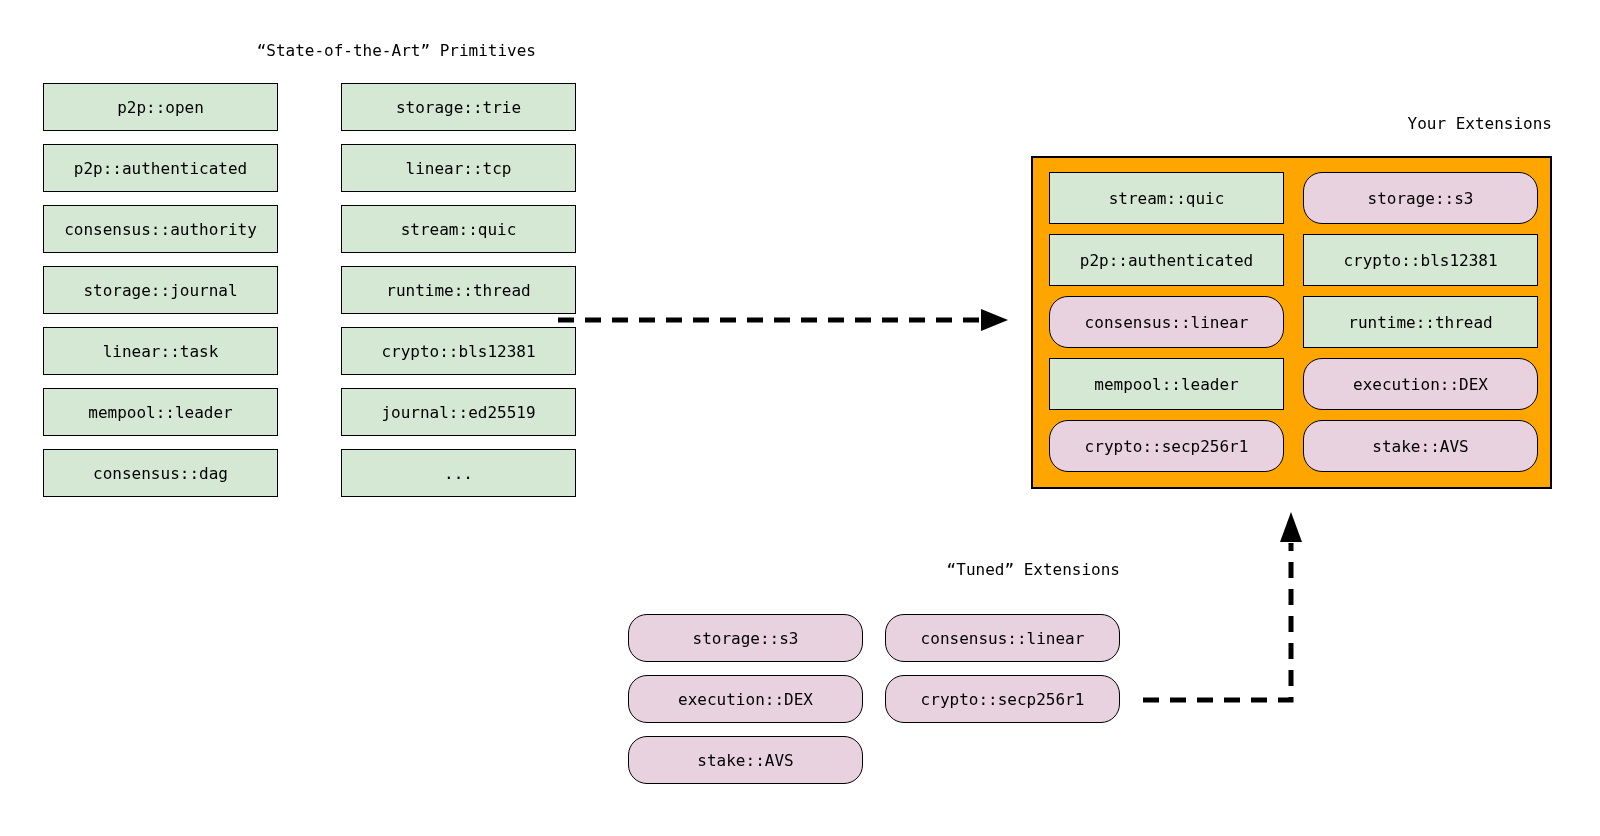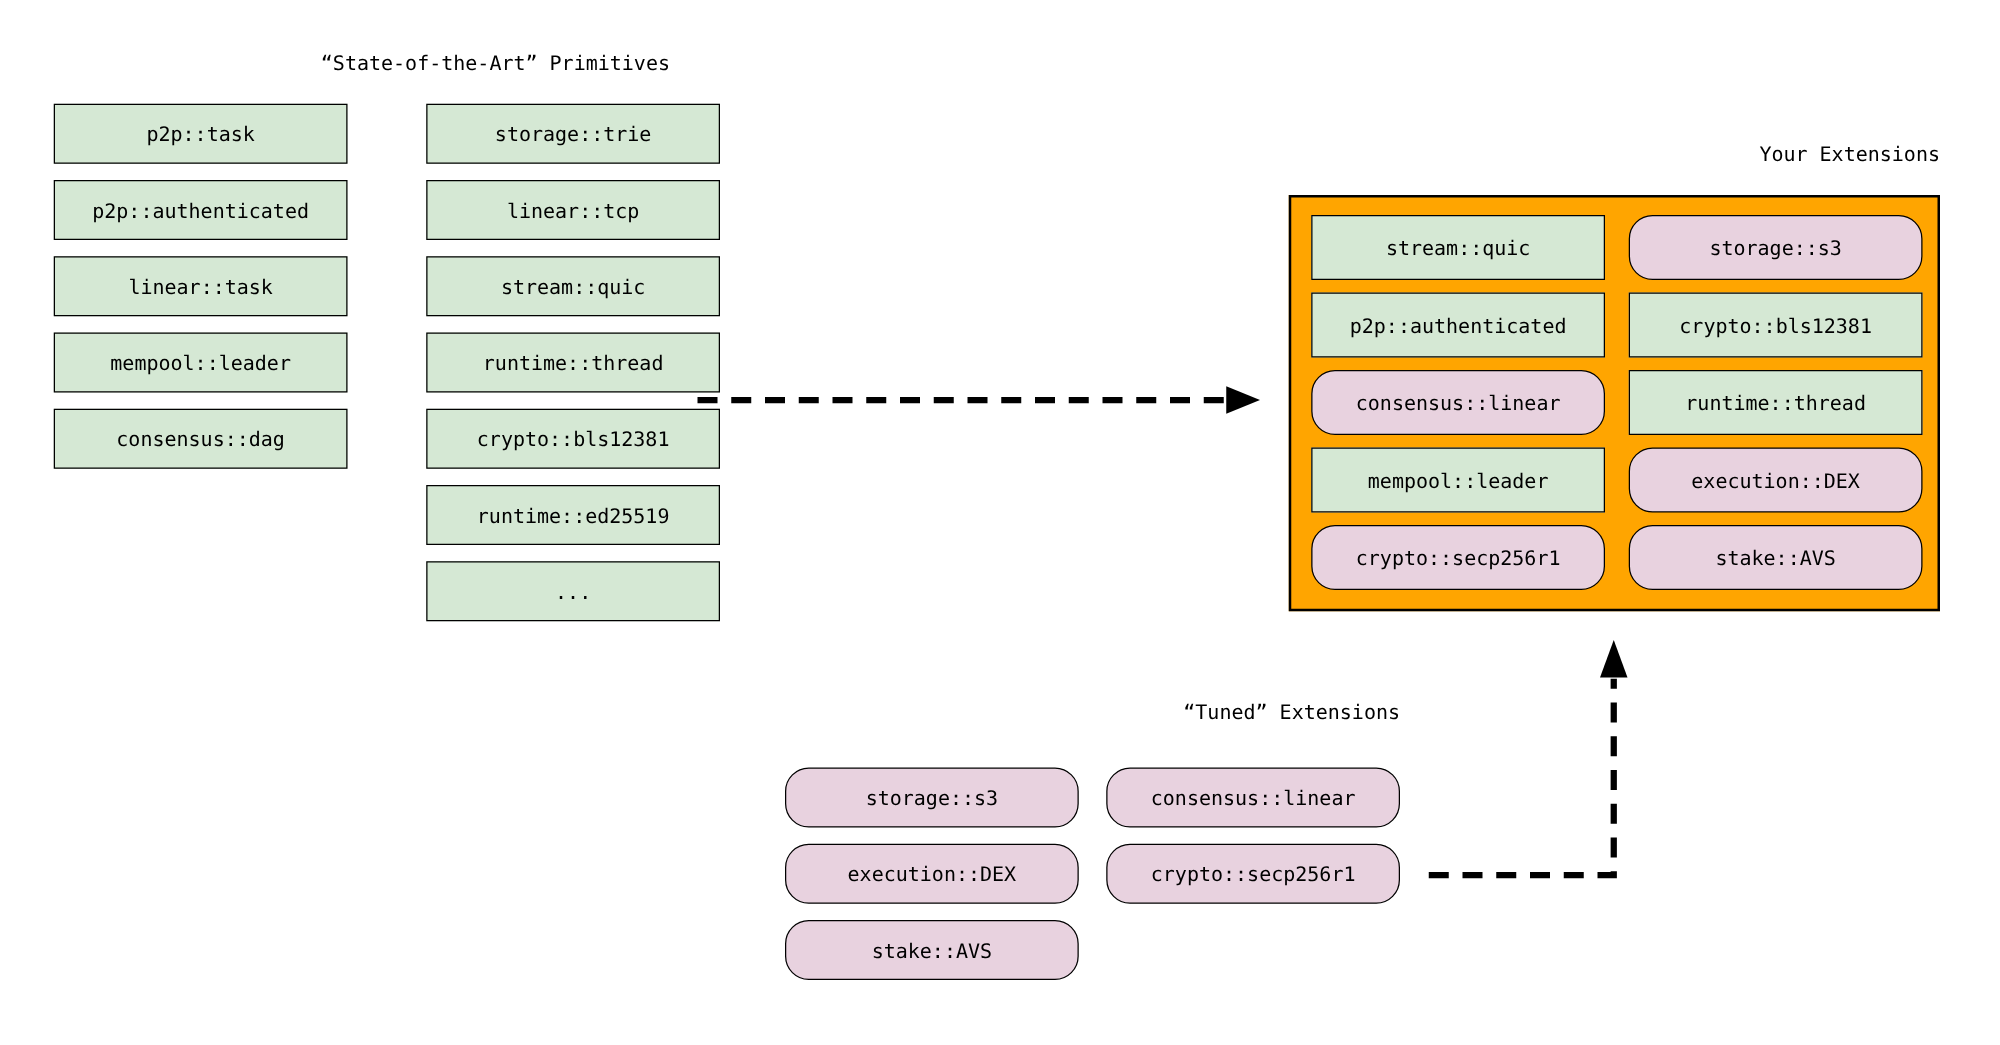--- a/index.html
+++ b/index.html
@@ -60,34 +60,36 @@
     fill:none;
   }
   .head { fill:#000; stroke:none; }
 </style>
 </head>
 <body>
 
 <div class="section-title" style="left:43px; top:39px; width:493px;">“State-of-the-Art” Primitives</div>
 
 <div class="col" style="left:43px; top:83px;">
-  <div class="node green">p2p::task</div>
+  <div class="node green">p2p::open</div>
   <div class="node green">p2p::authenticated</div>
+  <div class="node green">consensus::authority</div>
+  <div class="node green">storage::journal</div>
   <div class="node green">linear::task</div>
   <div class="node green">mempool::leader</div>
   <div class="node green">consensus::dag</div>
 </div>
 
 <div class="col" style="left:301px; top:83px;padding-left:40px;">
   <div class="node green">storage::trie</div>
   <div class="node green">linear::tcp</div>
   <div class="node green">stream::quic</div>
   <div class="node green">runtime::thread</div>
   <div class="node green">crypto::bls12381</div>
-  <div class="node green">runtime::ed25519</div>
+  <div class="node green">journal::ed25519</div>
   <div class="node green">...</div>
 </div>
 
 <div class="section-title" style="left:1031px; top:112px; width:521px;">Your Extensions</div>
 
 <div class="app-box">
   <div class="appcol" style="left:16px; top:14px;">
     <div class="node tall green">stream::quic</div>
     <div class="node tall green">p2p::authenticated</div>
     <div class="node tall pink">consensus::linear</div>

